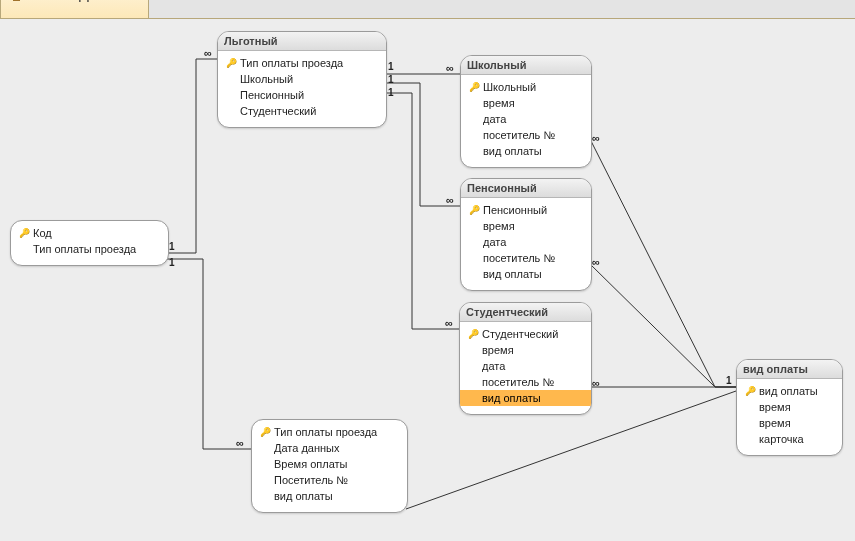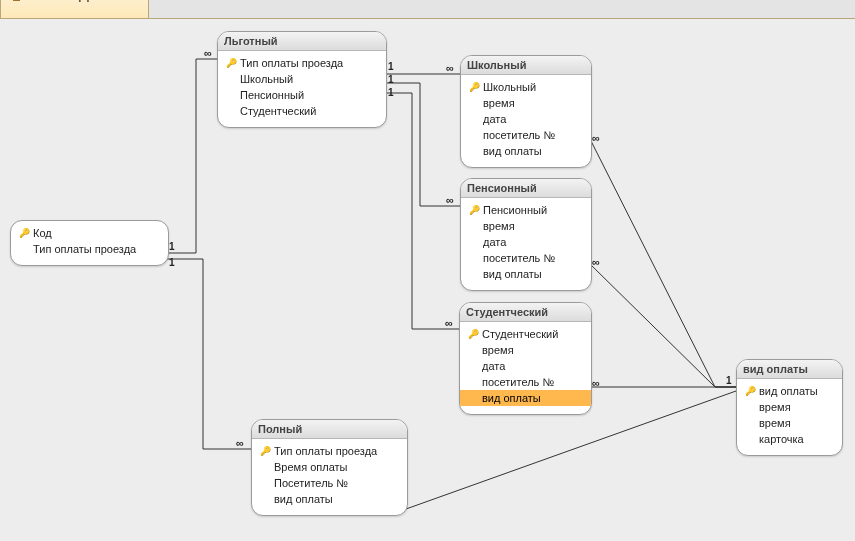--- a/index.html
+++ b/index.html
@@ -284,25 +284,28 @@
           <span>посетитель №</span>
         </div>
       <div class="field selected">
           <span class="nokey"></span>
           <span>вид оплаты</span>
         </div>
     </div>
   </div>
 
   <div class="table" style="left:251px; top:400px; width:155px;">
-    <div class="title">Полный</div>
     <div class="fields">
       <div class="field">
           <span class="key">🔑</span>
           <span>Тип оплаты проезда</span>
+        </div>
+      <div class="field">
+          <span class="nokey"></span>
+          <span>Дата данных</span>
         </div>
       <div class="field">
           <span class="nokey"></span>
           <span>Время оплаты</span>
         </div>
       <div class="field">
           <span class="nokey"></span>
           <span>Посетитель №</span>
         </div>
       <div class="field">

